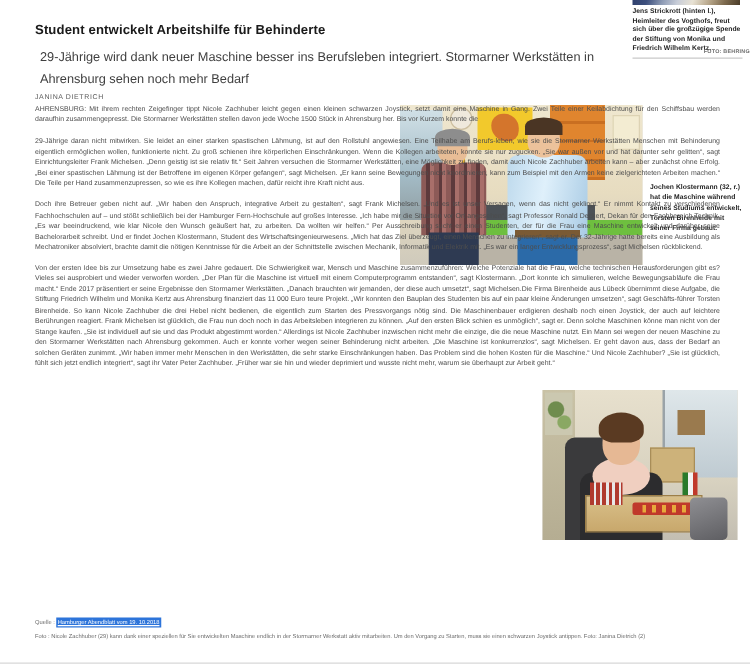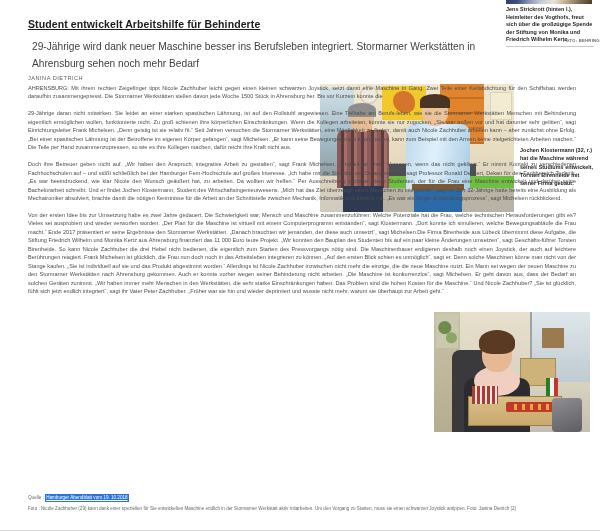--- a/index.html
+++ b/index.html
@@ -16,21 +16,21 @@
     width:600px;height:531px;
     box-sizing:border-box;
     border-bottom:1px solid #d8d8d8;
   }
   
   .headline-wrap{
     position:absolute; left:28px; top:17px; width:452px;
   }
   .headline{
     font-size:10.5px; font-weight:bold; color:#1b1b1b;
-    letter-spacing:.1px; line-height:14px; margin:0 0 7px 0;text-decoration:underline;
+    letter-spacing:.1px; line-height:14px; margin:0 0 7px 0;
   }
   .subhead{
     font-size:10.2px; color:#3f3f3f; line-height:17px;
     margin:4px; font-weight:400;
   }
   .byline{
     position:absolute; left:28px; top:75px;
     font-size:5.6px; letter-spacing:.5px; color:#5c5c5c;
   }
   

